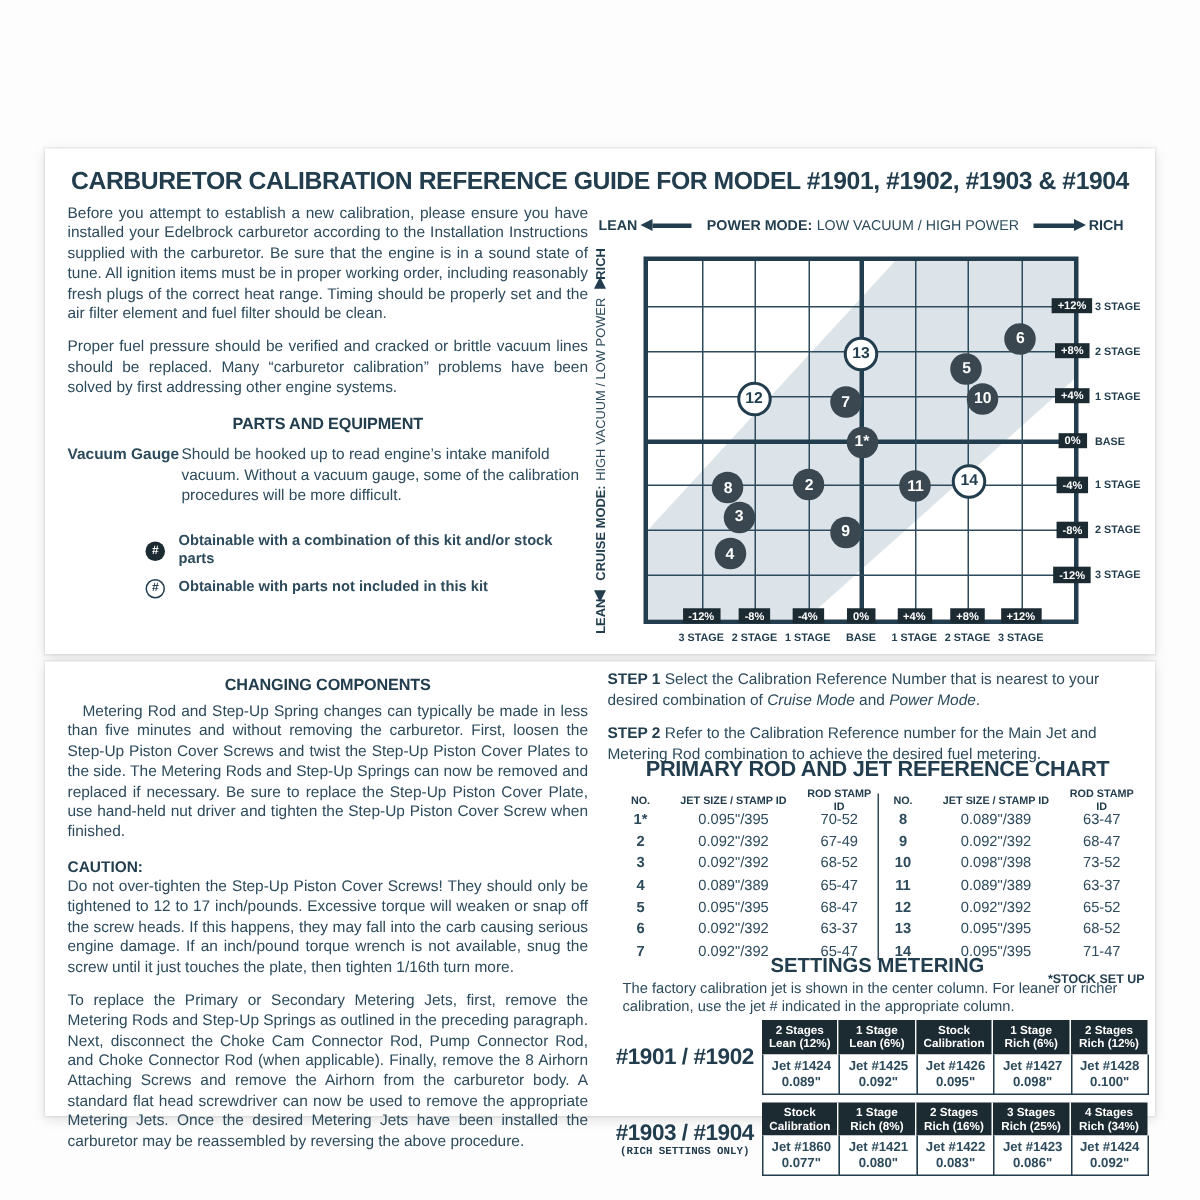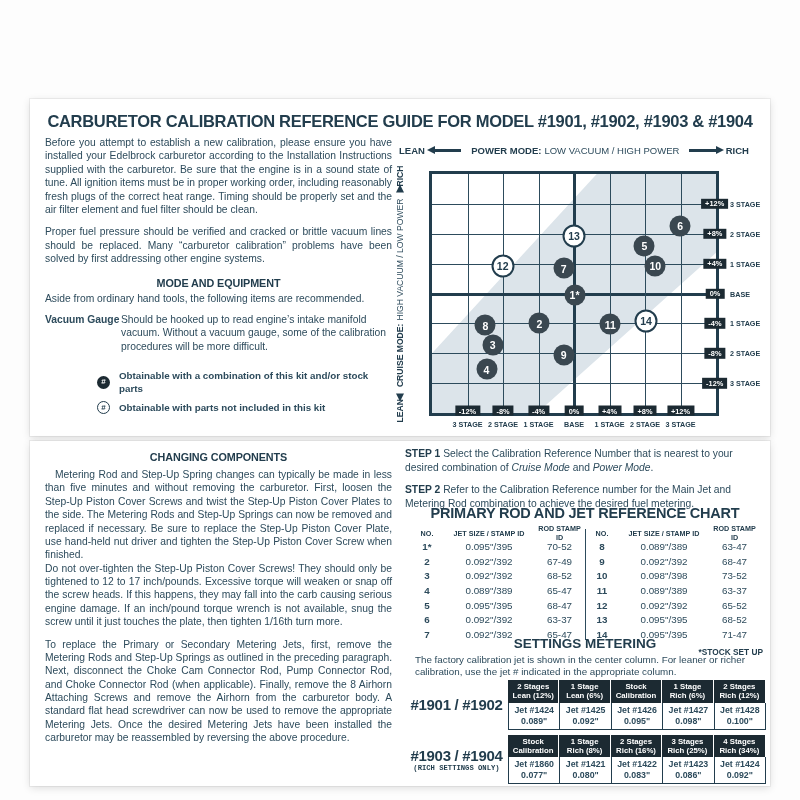--- a/index.html
+++ b/index.html
@@ -8,21 +8,21 @@
     --fill:#3a4750;
     --badge:#1c2a32;
     --band:#dce4ea;
     --line:#2d4b5c;
   }
   *{margin:0;padding:0;box-sizing:border-box;}
   html,body{width:800px;height:800px;background:#fdfdfd;font-family:"Liberation Sans",sans-serif;color:var(--ink);}
   .stage{position:relative;width:800px;height:800px;overflow:hidden;margin-top:44px;}
   .panel{position:absolute;left:30px;width:740px;background:#fff;box-shadow:0 0 0 1px rgba(0,0,0,.05),0 2px 8px rgba(0,0,0,.13);}
   .panel-top{top:55px;height:337px;}
-  .panel-bottom{top:397px;height:345px;}
+  .panel-bottom{top:397px;height:303px;}
 
   .doc-title{position:absolute;top:13px;left:0;width:100%;text-align:center;font-size:16.5px;font-weight:bold;color:var(--ink-dark);letter-spacing:-.3px;}
 
   
   .col{position:absolute;width:347px;left:15px;font-size:10.3px;line-height:1.3;}
   .col-top{top:37px;}
   .col p.just{text-align:justify;}
   .p-gap{margin-top:9px;}
   .sec-head{font-weight:bold;text-align:center;font-size:10.8px;color:var(--ink-dark);letter-spacing:-.1px;}
   .parts-head{margin-top:11px;}
@@ -103,22 +103,21 @@
 <body>
 
 <div class="stage">
 
   <div class="panel panel-top">
     <div class="doc-title">CARBURETOR CALIBRATION REFERENCE GUIDE FOR MODEL #1901, #1902, #1903 &amp; #1904</div>
 
     <div class="col col-top">
       <p class="just">Before you attempt to establish a new calibration, please ensure you have installed your Edelbrock carburetor according to the Installation Instructions supplied with the carburetor. Be sure that the engine is in a sound state of tune. All ignition items must be in proper working order, including reasonably fresh plugs of the correct heat range. Timing should be properly set and the air filter element and fuel filter should be clean.</p>
       <p class="just p-gap">Proper fuel pressure should be verified and cracked or brittle vacuum lines should be replaced. Many “carburetor calibration” problems have been solved by first addressing other engine systems.</p>
-      <div class="sec-head parts-head">MODE AND EQUIPMENT</div>
-      <p class="parts-intro">Aside from ordinary hand tools, the following items are recommended.</p>
+      <div class="sec-head parts-head">PARTS AND EQUIPMENT</div>
       <div class="def-list">
         <div class="def-row">
           <span class="def-term">Vacuum Gauge</span>
           <span class="def-desc">Should be hooked up to read engine’s intake manifold vacuum. Without a vacuum gauge, some of the calibration procedures will be more difficult.</span>
         </div>
       </div>
       <div class="legend">
         <div class="legend-row">
           <span class="legend-icon filled">#</span>
           <span class="legend-text">Obtainable with a combination of this kit and/or stock parts</span>
@@ -216,20 +215,21 @@
           <div class="badge b-badge" style="left: 87.5%;">+12%</div>
           <div class="b-stage" style="left: 87.5%;">3 STAGE</div>
         </div>
     </div>
   </div>
 
   <div class="panel panel-bottom">
     <div class="col col-bottom">
       <div class="sec-head">CHANGING COMPONENTS</div>
       <p class="just indent" style="margin-top:4px;">Metering Rod and Step-Up Spring changes can typically be made in less than five minutes and without removing the carburetor. First, loosen the Step-Up Piston Cover Screws and twist the Step-Up Piston Cover Plates to the side. The Metering Rods and Step-Up Springs can now be removed and replaced if necessary. Be sure to replace the Step-Up Piston Cover Plate, use hand-held nut driver and tighten the Step-Up Piston Cover Screw when finished.</p>
+      <div class="caution-label">CAUTION:</div>
       <p class="just">Do not over-tighten the Step-Up Piston Cover Screws! They should only be tightened to 12 to 17 inch/pounds. Excessive torque will weaken or snap off the screw heads. If this happens, they may fall into the carb causing serious engine damage. If an inch/pound torque wrench is not available, snug the screw until it just touches the plate, then tighten 1/16th turn more.</p>
       <p class="just p-gap">To replace the Primary or Secondary Metering Jets, first, remove the Metering Rods and Step-Up Springs as outlined in the preceding paragraph. Next, disconnect the Choke Cam Connector Rod, Pump Connector Rod, and Choke Connector Rod (when applicable). Finally, remove the 8 Airhorn Attaching Screws and remove the Airhorn from the carburetor body. A standard flat head screwdriver can now be used to remove the appropriate Metering Jets. Once the desired Metering Jets have been installed the carburetor may be reassembled by reversing the above procedure.</p>
     </div>
 
     <div class="col-right">
       <div class="steps">
         <p class="step"><b>STEP 1</b><span> Select the Calibration Reference Number that is nearest to your desired combination of </span><i>Cruise Mode</i><span> and </span><i>Power Mode</i><span>.</span></p>
         <p class="step"><b>STEP 2</b><span> Refer to the Calibration Reference number for the Main Jet and Metering Rod combination to achieve the desired fuel metering.</span></p>
       </div>
 

